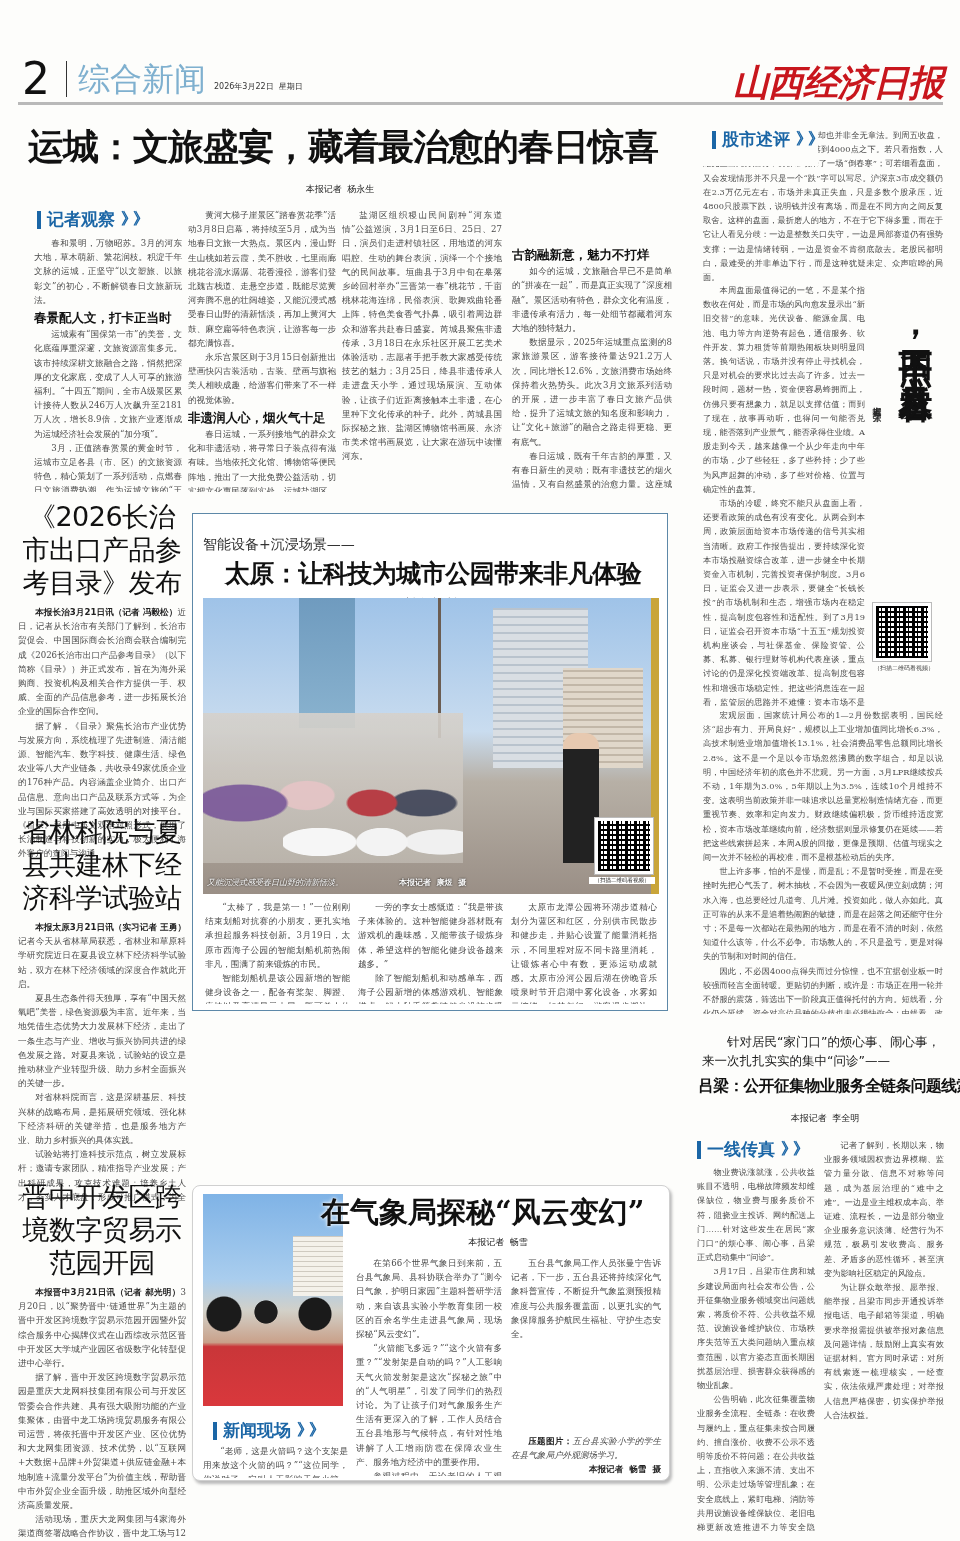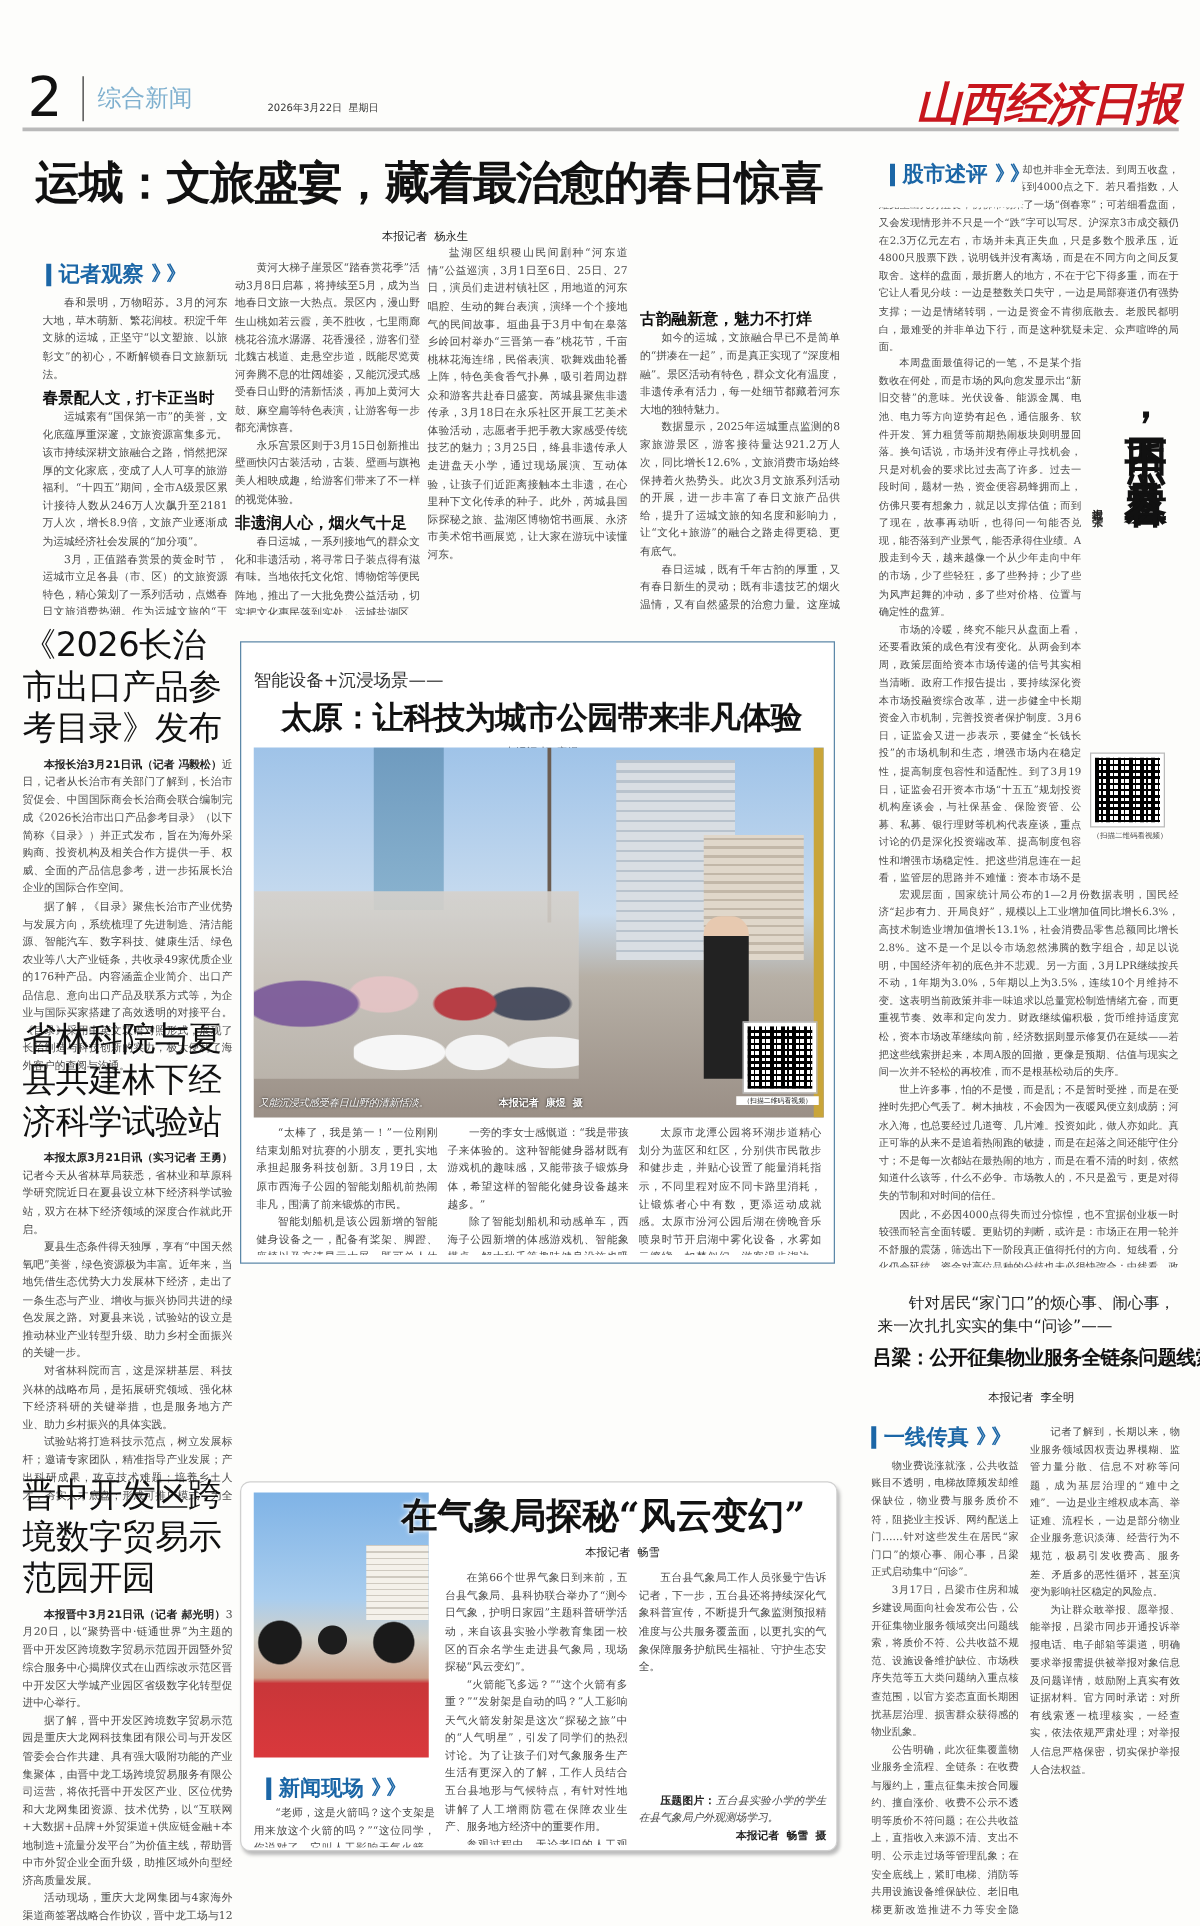--- a/index.html
+++ b/index.html
@@ -5,35 +5,35 @@
   * { box-sizing: border-box; margin: 0; padding: 0; }
   body { width: 960px; height: 1541px; background: #fdfdfb; font-family: "DejaVu Serif", serif; color: #333; position: relative; overflow: hidden; }
   .abs { position: absolute; }
   .body-text { font-family: "DejaVu Serif", serif; font-size: 8.6px; line-height: 14.2px; color: #4a4a4a; text-align: justify; }
   .body-text p { text-indent: 2em; }
   .subhead { font-family: "DejaVu Sans", sans-serif; font-weight: bold; font-size: 12.5px; color: #111; margin: 4px 0 2px; }
   .section-tag { font-family: "DejaVu Sans", sans-serif; font-weight: bold; color: #1b66a6; font-size: 17px; display: flex; align-items: center; gap: 6px; }
   .section-tag .bar { width: 4px; height: 18px; background: #1b66a6; display: inline-block; }
   .section-tag .chev { font-size: 16px; letter-spacing: -4px; }
   .byline { font-family: "DejaVu Sans", sans-serif; font-size: 9px; color: #222; text-align: center; }
-  .sidehead { font-family: "DejaVu Sans", sans-serif; font-size: 27px; line-height: 33px; color: #111; letter-spacing: -0.5px; }
+  .sidehead { font-family: "DejaVu Sans", sans-serif; font-size: 27px; line-height: 33px; color: #111; letter-spacing: -0.5px; text-align: center; }
   .dateline { font-family: "DejaVu Sans", sans-serif; font-weight: bold; color: #222; }
   .photo { position: relative; overflow: hidden; }
   .qr { background:
       repeating-linear-gradient(90deg, #000 0 3px, #fff 3px 5px, #000 5px 6px, #fff 6px 9px),
       repeating-linear-gradient(0deg, #000 0 2px, #fff 2px 5px);
       background-blend-mode: multiply; border: 3px solid #fff; outline: 1px solid #bbb; }
 </style>
 </head>
 <body>
 
 <div class="abs" style="left:18px;top:55px;width:925px;height:48px;">
   <div class="abs" style="left:4px;top:0;font-family:'DejaVu Sans',sans-serif;font-size:44px;line-height:48px;color:#111;">2</div>
   <div class="abs" style="left:48px;top:6px;width:1px;height:36px;background:#333;"></div>
-  <div class="abs" style="left:60px;top:6px;font-family:'DejaVu Sans',sans-serif;font-size:19px;line-height:36px;color:#7fb0cf;font-weight:300;">综合新闻</div>
+  <div class="abs" style="left:60px;top:6px;font-family:'DejaVu Sans',sans-serif;font-size:32px;line-height:36px;color:#7fb0cf;font-weight:300;">综合新闻</div>
   <div class="abs" style="left:196px;top:26px;font-family:'DejaVu Sans',sans-serif;font-size:8px;color:#333;white-space:pre;">2026年3月22日  星期日</div>
   <div class="abs" style="right:0;top:4px;font-family:'DejaVu Serif',serif;font-style:italic;font-weight:bold;font-size:36px;color:#c8161d;letter-spacing:-1px;">山西经济日报</div>
 </div>
 <div class="abs" style="left:18px;top:102px;width:925px;height:3px;background:#b9b9b9;"></div>
 
 <div class="abs" style="left:28px;top:122px;width:630px;font-family:'DejaVu Sans',sans-serif;font-weight:bold;font-size:36px;line-height:50px;color:#111;letter-spacing:-1px;">运城：文旅盛宴，藏着最治愈的春日惊喜</div>
 <div class="abs byline" style="left:240px;top:183px;width:200px;white-space:pre;">本报记者  杨永生</div>
 
 <div class="abs section-tag" style="left:37px;top:208px;">
   <span class="bar"></span>
@@ -46,21 +46,21 @@
   <div class="subhead">春景配人文，打卡正当时</div>
   <p>运城素有“国保第一市”的美誉，文化底蕴厚重深邃，文旅资源富集多元。该市持续深耕文旅融合之路，悄然把深厚的文化家底，变成了人人可享的旅游福利。“十四五”期间，全市A级景区累计接待人数从246万人次飙升至2181万人次，增长8.9倍，文旅产业逐渐成为运城经济社会发展的“加分项”。</p>
   <p>3月，正值踏春赏景的黄金时节，运城市立足各县（市、区）的文旅资源特色，精心策划了一系列活动，点燃春日文旅消费热潮。作为运城文旅的“王牌”之一，关公文旅景区每周六、日推出特色文艺活动，关公大刀实景演示、传统戏剧轮番上演。身着古装的表演者身姿挺拔、动作刚劲，一招一式尽显关公忠义风骨，引得游客们喝彩连连。3月12日恰逢第48个植树节，景区还组织员工栽下新苗，为古朴的景区增添了几分盎然生机。</p>
 </div>
 <div class="abs body-text" style="left:188px;top:208px;width:148px;height:284px;overflow:hidden;">
   <p>黄河大梯子崖景区“踏春赏花季”活动3月8日启幕，将持续至5月，成为当地春日文旅一大热点。景区内，漫山野生山桃如若云霞，美不胜收，七里雨廊桃花谷流水潺潺、花香漫径，游客们登北魏古栈道、走悬空步道，既能尽览黄河奔腾不息的壮阔雄姿，又能沉浸式感受春日山野的清新恬淡，再加上黄河大鼓、麻空扁等特色表演，让游客每一步都充满惊喜。</p>
   <p>永乐宫景区则于3月15日创新推出壁画快闪古装活动，古装、壁画与旗袍美人相映成趣，给游客们带来了不一样的视觉体验。</p>
   <div class="subhead">非遗润人心，烟火气十足</div>
   <p>春日运城，一系列接地气的群众文化和非遗活动，将寻常日子装点得有滋有味。当地依托文化馆、博物馆等便民阵地，推出了一大批免费公益活动，切实把文化惠民落到实处。运城盐湖区、永济市、河津市、闻喜县的文化馆同步开设公益课堂，舞蹈、书法、民乐、朗诵等课程免费开放，专业老师手把手教学，极大地丰富了群众的精神文化生活。</p>
 </div>
-<div class="abs body-text" style="left:342px;top:196px;width:160px;height:284px;overflow:hidden;">
+<div class="abs body-text" style="left:342px;top:208px;width:160px;height:284px;overflow:hidden;">
   <p>盐湖区组织稷山民间剧种“河东道情”公益巡演，3月1日至6日、25日、27日，演员们走进村镇社区，用地道的河东唱腔、生动的舞台表演，演绎一个个接地气的民间故事。垣曲县于3月中旬在皋落乡岭回村举办“三晋第一春”桃花节，千亩桃林花海连绵，民俗表演、歌舞戏曲轮番上阵，特色美食香气扑鼻，吸引着周边群众和游客共赴春日盛宴。芮城县聚焦非遗传承，3月18日在永乐社区开展工艺美术体验活动，志愿者手把手教大家感受传统技艺的魅力；3月25日，绛县非遗传承人走进盘天小学，通过现场展演、互动体验，让孩子们近距离接触本土非遗，在心里种下文化传承的种子。此外，芮城县国际探秘之旅、盐湖区博物馆书画展、永济市美术馆书画展览，让大家在游玩中读懂河东。</p>
 </div>
 <div class="abs body-text" style="left:512px;top:208px;width:160px;height:284px;overflow:hidden;">
   <div class="subhead" style="margin-top:40px;">古韵融新意，魅力不打烊</div>
   <p>如今的运城，文旅融合早已不是简单的“拼凑在一起”，而是真正实现了“深度相融”。景区活动有特色，群众文化有温度，非遗传承有活力，每一处细节都藏着河东大地的独特魅力。</p>
   <p>数据显示，2025年运城重点监测的8家旅游景区，游客接待量达921.2万人次，同比增长12.6%，文旅消费市场始终保持着火热势头。此次3月文旅系列活动的开展，进一步丰富了春日文旅产品供给，提升了运城文旅的知名度和影响力，让“文化+旅游”的融合之路走得更稳、更有底气。</p>
   <p>春日运城，既有千年古韵的厚重，又有春日新生的灵动；既有非遗技艺的烟火温情，又有自然盛景的治愈力量。这座城市，正以最温柔的姿态，静待八方游客走进河东、了解河东、爱上河东。</p>
 </div>
 
 <div class="abs section-tag" style="left:712px;top:128px;">

